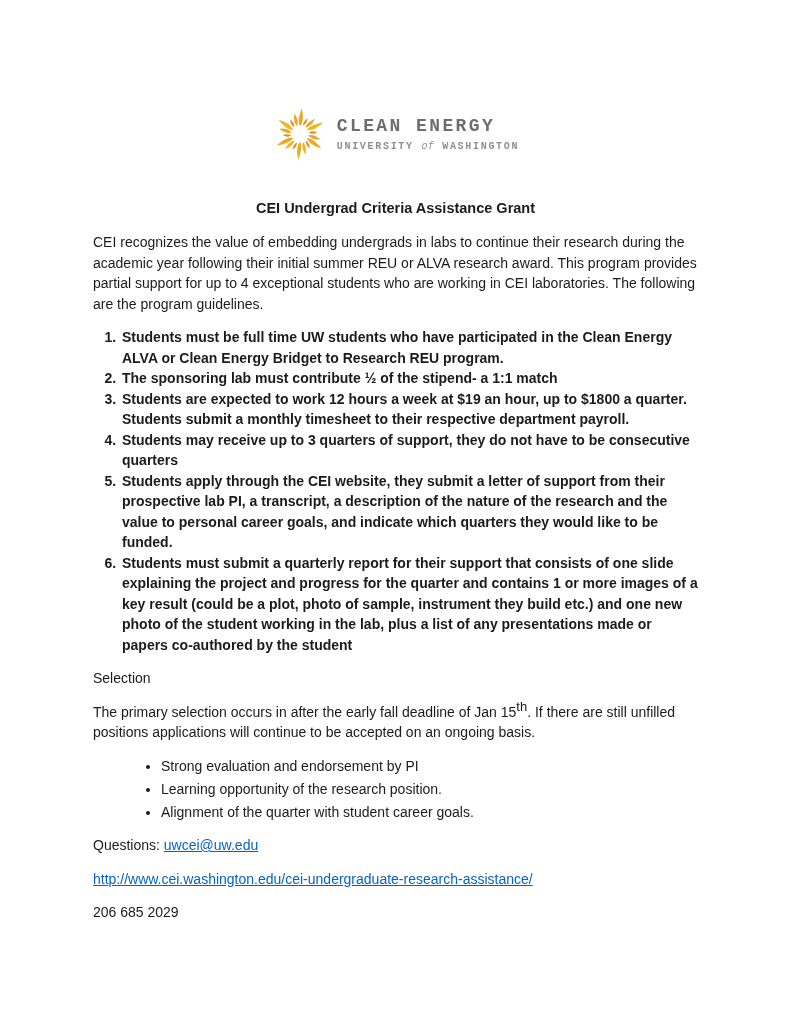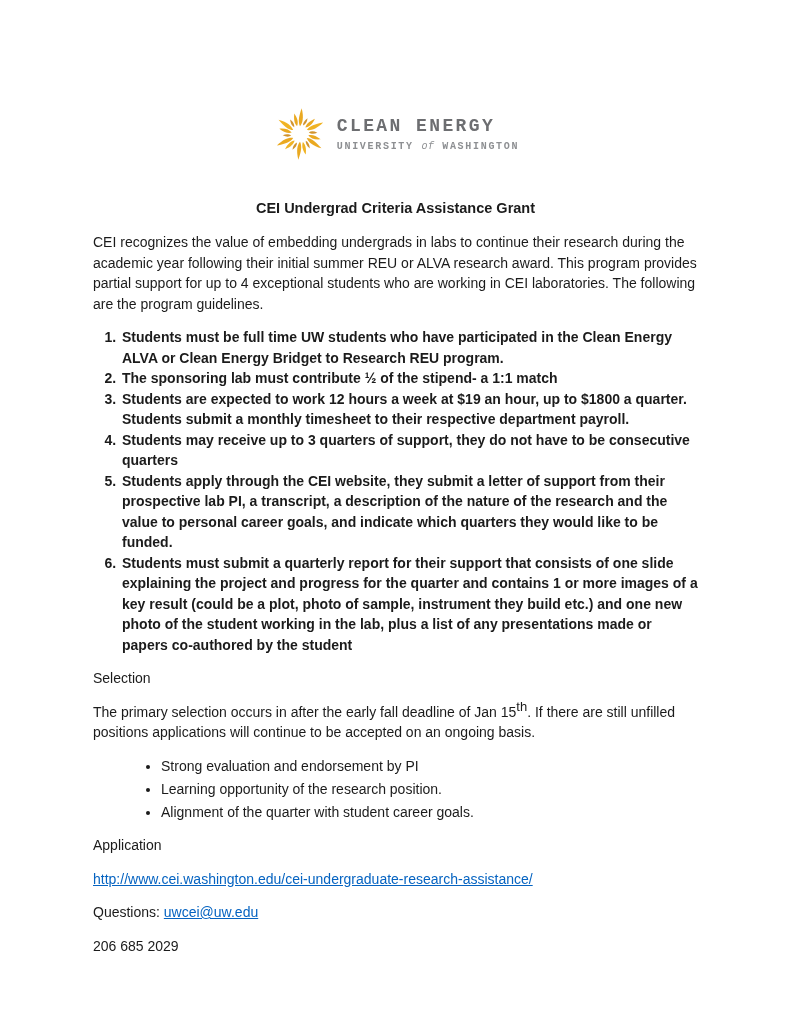--- a/index.html
+++ b/index.html
@@ -130,21 +130,20 @@
 
   <p class="doc-heading">Selection</p>
   <p class="body-text"><span>The primary selection occurs in after the early fall deadline of Jan 15</span><sup>th</sup><span>.  If there are still unfilled positions applications will continue to be accepted on an ongoing basis.</span></p>
 
   <ul class="criteria">
     <li>Strong evaluation and endorsement by PI</li>
     <li>Learning opportunity of the research position.</li>
     <li>Alignment of the quarter with student career goals.</li>
   </ul>
 
-  <p class="doc-heading">Application</p>
+
+  <p class="body-text"><span>Questions: </span><a class="doc-link" href="#">uwcei@uw.edu</a></p>
 
   <p class="body-text"><a class="doc-link" href="#">http://www.cei.washington.edu/cei-undergraduate-research-assistance/</a></p>
-
-  <p class="body-text"><span>Questions: </span><a class="doc-link" href="#">uwcei@uw.edu</a></p>
 
   <p class="body-text">206 685 2029</p>
 
 </div>
 
 </body></html>

